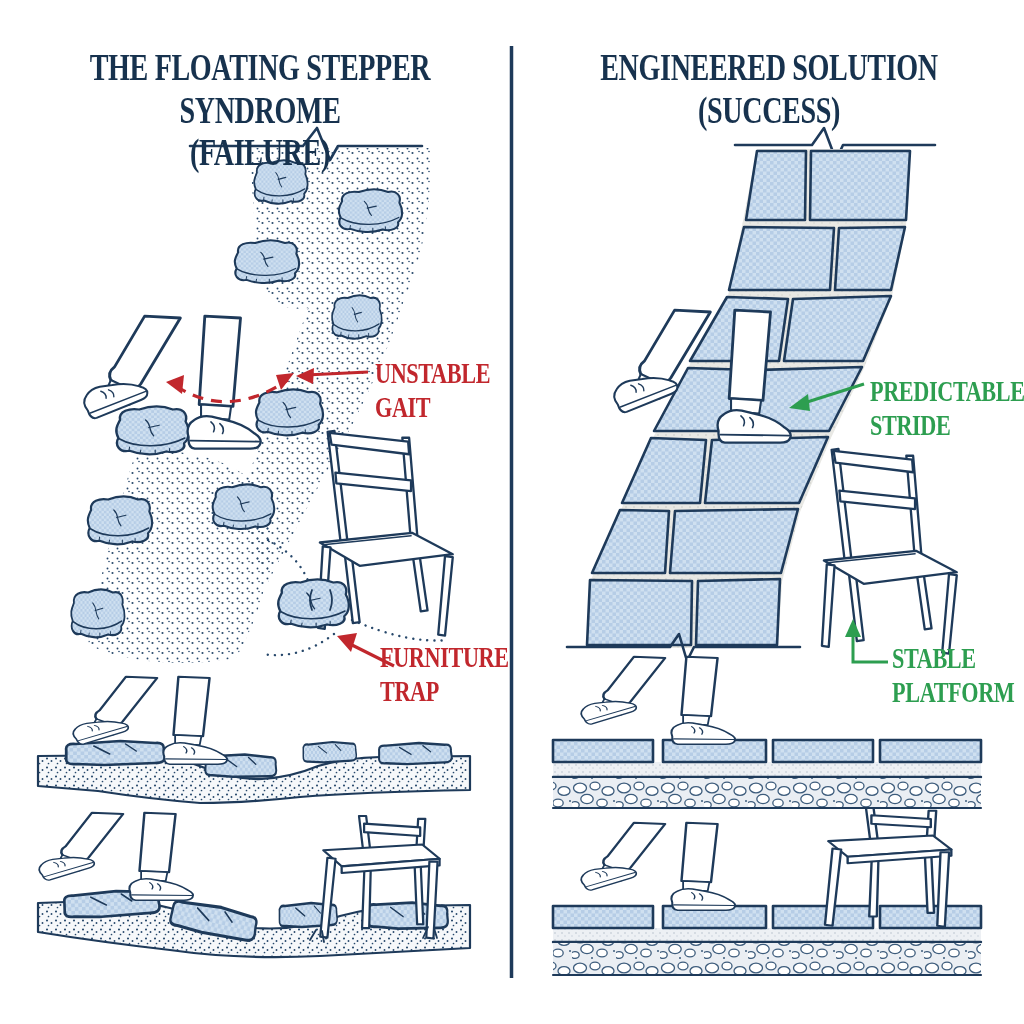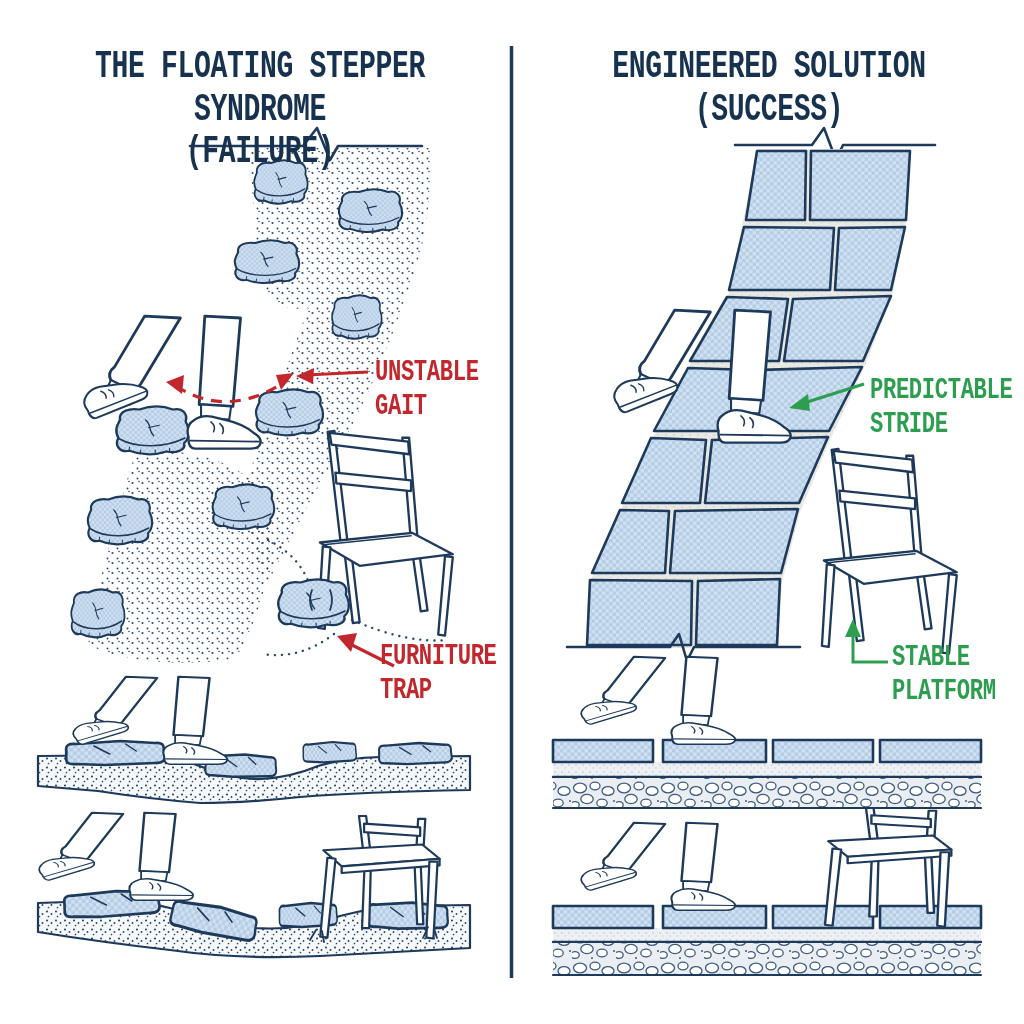--- a/index.html
+++ b/index.html
@@ -1,17 +1,17 @@
 <!DOCTYPE html>
 <html style="--outline_navy: #1e3a5a; --title_navy: #17324e; --failure_red: #c1272d; --success_green: #2d9e50; --stone_fill_light: #cfe0f0; --stone_fill_dark: #b6cde6; --mortar_gray: #e8e8e4;"><head>
 <meta charset="utf-8">
 <style>
   html,body{margin:0;padding:0;background:#fff;}
   #canvas{position:relative;width:1024px;height:1024px;background:#fff;overflow:hidden;
-          font-family:Liberation Mono, monospace;border-radius:10px;}
+          font-family:Liberation Serif, serif;border-radius:10px;}
   #art{position:absolute;left:0;top:0;}
   .lbl{position:absolute;font-weight:700;letter-spacing:-0.5px;line-height:1.12;
        transform:scaleX(0.74);transform-origin:0 0;white-space:normal;}
   .title{position:absolute;text-align:center;font-weight:700;font-size:38px;line-height:1.12;
          color:var(--title_navy);transform:scaleX(0.74);transform-origin:50% 0;letter-spacing:-0.5px;}
   .red{color:var(--failure_red);font-size:30px;}
   .grn{color:var(--success_green);font-size:30px;}
   
   .ln{stroke:var(--outline_navy);stroke-linejoin:round;stroke-linecap:round;}
   .wfill{fill:#ffffff;}

